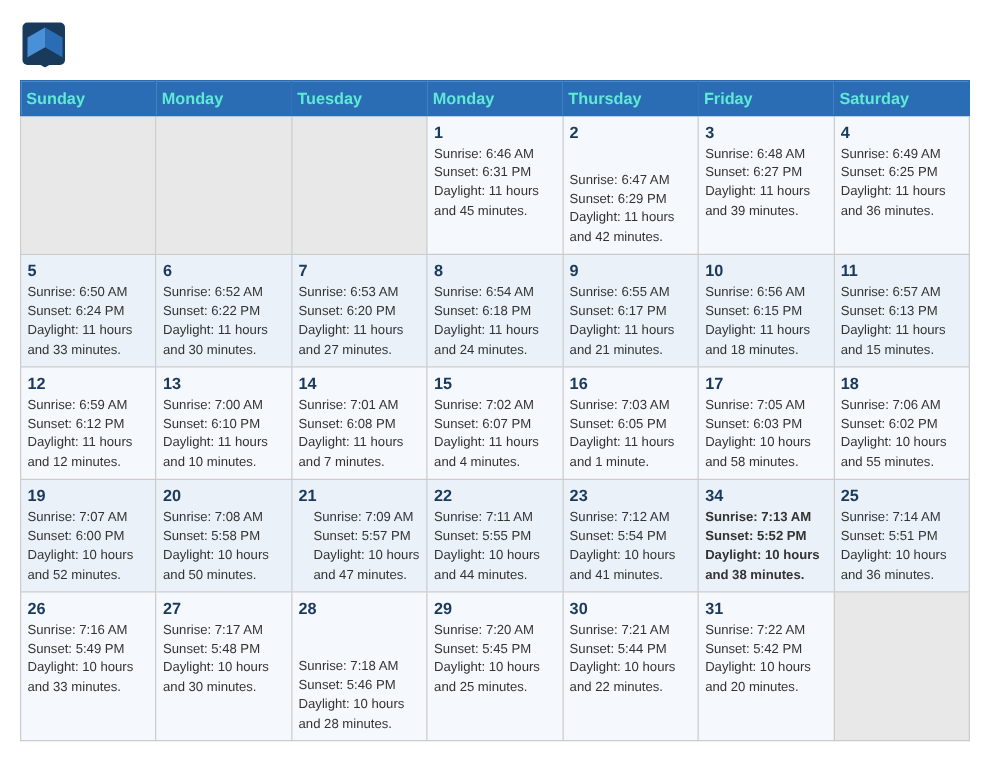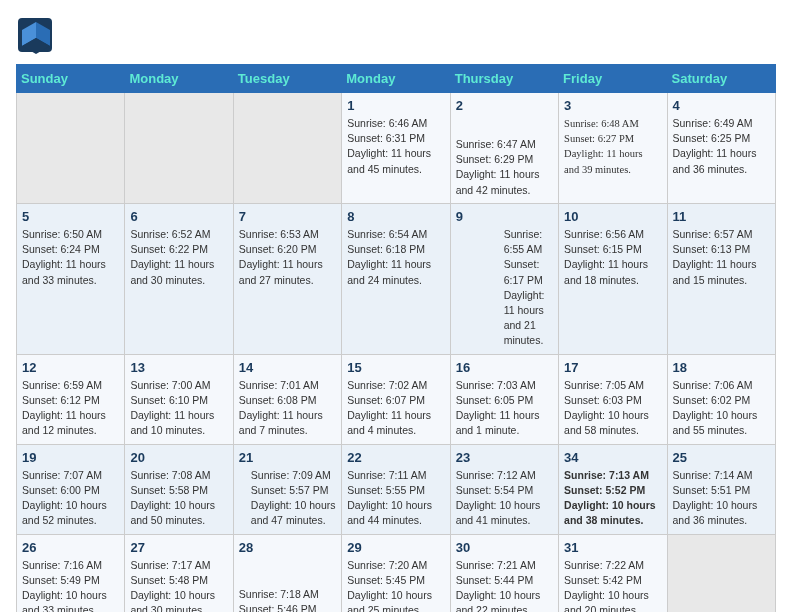--- a/index.html
+++ b/index.html
@@ -142,21 +142,21 @@
         </td>
         <td>
           <span class="day-num">2</span>
           <div class="day-info" style="white-space: pre-line; margin-top: 24px;">Sunrise: 6:47 AM
 Sunset: 6:29 PM
 Daylight: 11 hours
 and 42 minutes.</div>
         </td>
         <td>
           <span class="day-num">3</span>
-          <div class="day-info" style="white-space: pre-line; font-family: Liberation Serif, serif;">Sunrise: 6:48 AM
+          <div class="day-info" style="white-space: pre-line;">Sunrise: 6:48 AM
 Sunset: 6:27 PM
 Daylight: 11 hours
 and 39 minutes.</div>
         </td>
         <td>
           <span class="day-num">4</span>
           <div class="day-info" style="white-space: pre-line;">Sunrise: 6:49 AM
 Sunset: 6:25 PM
 Daylight: 11 hours
 and 36 minutes.</div>
@@ -186,21 +186,21 @@
         </td>
         <td>
           <span class="day-num">8</span>
           <div class="day-info" style="white-space: pre-line;">Sunrise: 6:54 AM
 Sunset: 6:18 PM
 Daylight: 11 hours
 and 24 minutes.</div>
         </td>
         <td>
           <span class="day-num">9</span>
-          <div class="day-info" style="white-space: pre-line; margin-left: 48px;">Sunrise: 6:55 AM
+          <div class="day-info" style="white-space: pre-line;">Sunrise: 6:55 AM
 Sunset: 6:17 PM
 Daylight: 11 hours
 and 21 minutes.</div>
         </td>
         <td>
           <span class="day-num">10</span>
           <div class="day-info" style="white-space: pre-line;">Sunrise: 6:56 AM
 Sunset: 6:15 PM
 Daylight: 11 hours
 and 18 minutes.</div>

